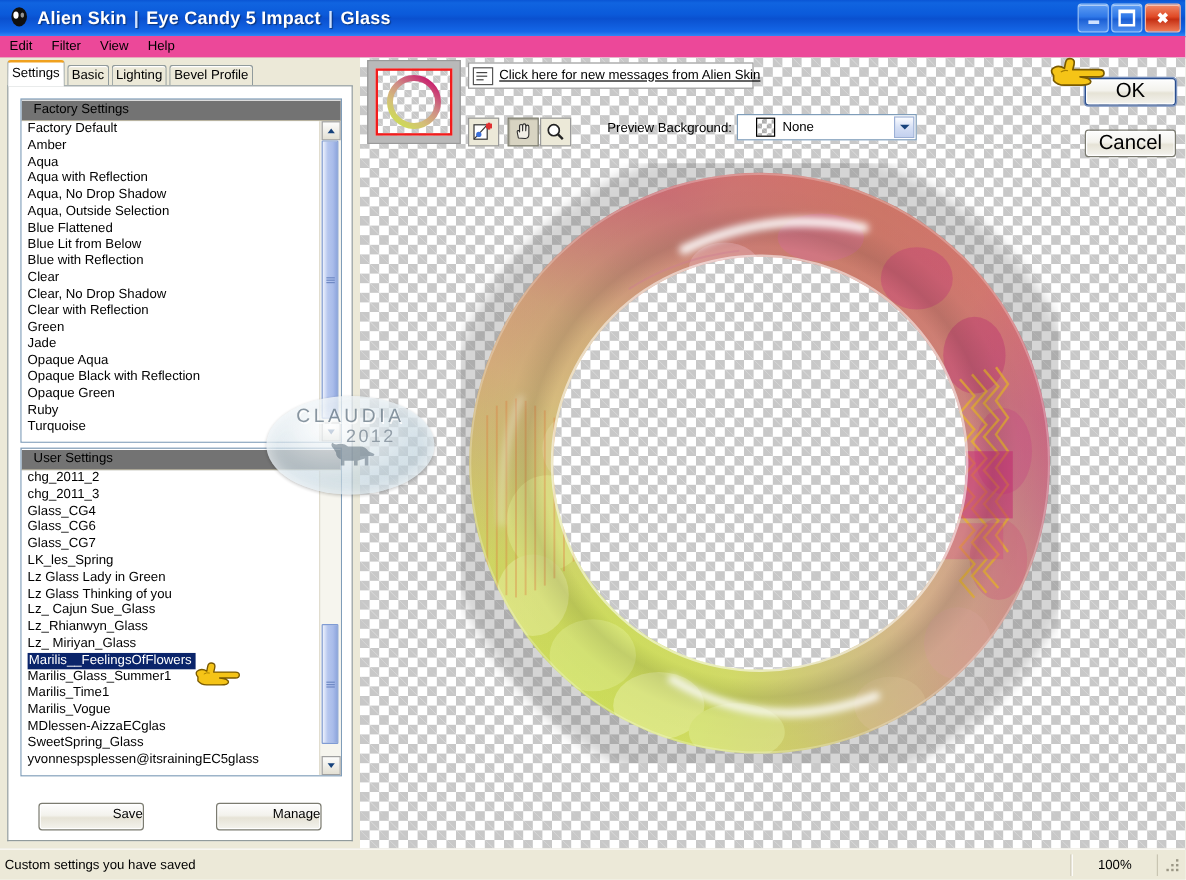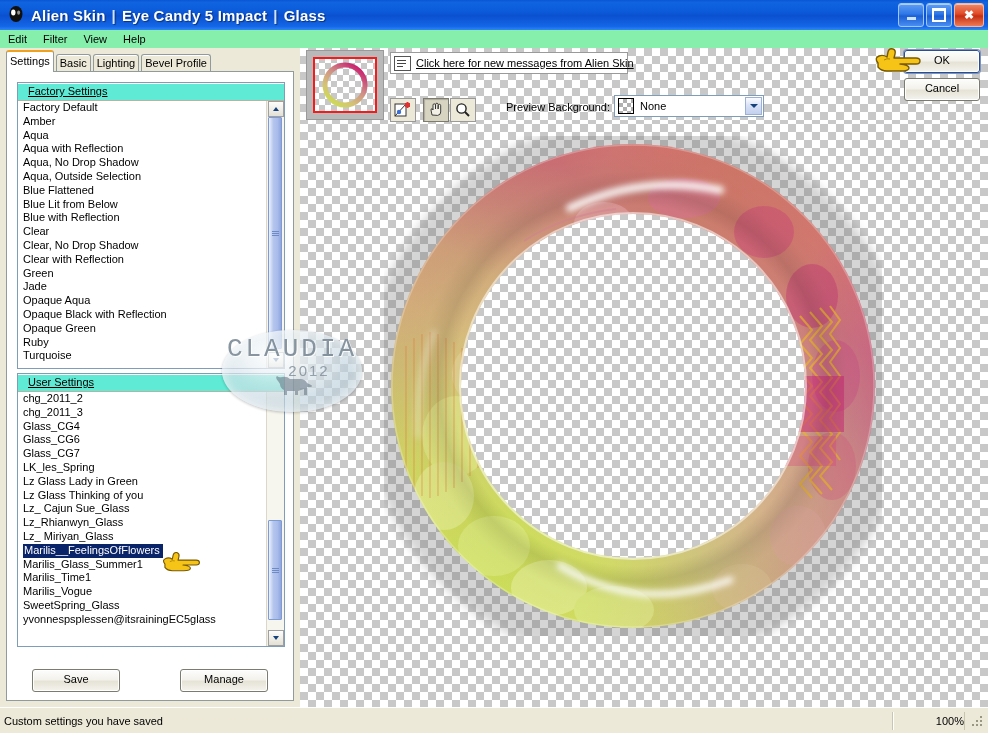--- a/index.html
+++ b/index.html
@@ -39,21 +39,21 @@
     background:linear-gradient(to bottom,#f08a6a,#e04a26 45%,#c52f12 55%,#ef7a55);
     border-color:#f3b6a2;width:28px;
   }
   .wbtn .glyph{color:#fff;font-size:12px;font-weight:bold;line-height:1;}
   .wbtn .bar{width:9px;height:3px;background:#cfe2ff;margin-top:7px;}
   .wbtn .box{width:10px;height:9px;border:2px solid #fff;border-top-width:3px;}
 
   
   .menubar{
     position:absolute;left:0;top:30px;width:988px;height:18px;
-    background:#86efac;display:flex;align-items:center;
+    background:#ec4899;display:flex;align-items:center;
     border-bottom:1px solid #d6d2c0;
   }
   .menubar .mi{padding:1px 8px;font-size:11px;color:#000;cursor:default;}
 
   
   .leftpanel{
     position:absolute;left:0;top:48px;width:300px;height:660px;
     background:#ece9d8;
   }
   .tabs{position:absolute;left:6px;top:4px;display:flex;align-items:flex-end;height:20px;}
@@ -76,23 +76,22 @@
     content:"";position:absolute;left:-1px;top:-1px;width:288px;height:1px;background:#919b9c;
   }
 
   
   .listbox{
     position:absolute;background:#fff;border:1px solid #7f9db9;box-sizing:border-box;
     overflow:hidden;
   }
   .list-head{
     height:17px;line-height:17px;padding-left:10px;font-size:11px;color:#000;
-    background:#5eead4;border-bottom:1px solid #b8b3a0;
+    background:#737373;border-bottom:1px solid #b8b3a0;
     box-shadow:inset 0 1px 0 #fff;
-    text-decoration:underline;
   }
   .list-body{position:absolute;left:0;right:17px;top:18px;bottom:0;overflow:hidden;background:#fff;}
   .lrow{
     height:13.8px;line-height:13.8px;padding-left:5px;font-size:11px;color:#000;
     white-space:nowrap;overflow:hidden;
   }
   .lrow.sel{background:#0a246a;color:#fff;display:inline-block;padding-right:3px;}
   .lrow.selwrap{padding-left:5px;background:transparent;}
 
   
@@ -115,21 +114,21 @@
     background:linear-gradient(to right,#eef2fd,#b5c6ee 35%,#a9bcea 70%,#8fa6dd);
     border:1px solid #7f9bd4;box-sizing:border-box;border-radius:1px;
     display:flex;align-items:center;justify-content:center;
   }
   .sb-grip{width:7px;}
   .sb-grip i{display:block;height:1px;background:#6f89c4;margin:1px 0;}
 
   
   .btnrow{position:absolute;left:0;right:0;bottom:8px;display:flex;justify-content:center;gap:60px;}
   .xpbtn{
-    min-width:86px;height:21px;line-height:19px;text-align:center;font-size:11px;
+    min-width:86px;height:21px;line-height:19px;text-align:right;font-size:11px;
     background:linear-gradient(to bottom,#fdfdfd 0%,#f3f2ec 45%,#e6e3d6 55%,#f4f3ee 100%);
     border:1px solid #7b7b70;border-radius:3px;color:#000;
     box-shadow:inset 0 0 0 1px #fff;
   }
 
   
   .thumbbox{
     position:absolute;left:306px;top:50px;width:78px;height:70px;
     background:#b9b9b9;border:1px solid #9a9a9a;box-sizing:border-box;
     display:flex;align-items:center;justify-content:center;
@@ -157,44 +156,45 @@
     width:26px;height:24px;border:1px solid #9a9a9a;box-sizing:border-box;
     background:#ece9d8;display:flex;align-items:center;justify-content:center;margin-right:1px;
   }
   .tbtn.group2{margin-left:6px;}
   .tbtn.pressed{background:#d8d4c2;border:1px solid #7b7b70;box-shadow:inset 1px 1px 1px rgba(0,0,0,.2);}
 
   .pbg-label{position:absolute;left:506px;top:101px;font-size:11px;color:#000;}
   .combo{
     position:absolute;left:614px;top:95px;width:150px;height:22px;
     background:#fff;border:1px solid #7f9db9;box-sizing:border-box;
-    display:flex;align-items:center;padding-left:3px;
+    display:flex;align-items:center;padding-left:15px;
   }
   .combo .swatch{
     width:14px;height:14px;border:1px solid #000;margin-right:6px;flex:none;
     background-image:
       linear-gradient(45deg,#b0b0b0 25%,transparent 25%,transparent 75%,#b0b0b0 75%),
       linear-gradient(45deg,#b0b0b0 25%,transparent 25%,transparent 75%,#b0b0b0 75%);
     background-size:8px 8px;background-position:0 0,4px 4px;background-color:#fff;
   }
   .combo .ctext{font-size:11px;color:#000;}
   .combo .cbtn{
     position:absolute;right:1px;top:1px;width:17px;bottom:1px;
     background:linear-gradient(to bottom,#fbfcff,#d6e0f5 50%,#c3d1ef);
     border:1px solid #9cb0d6;box-sizing:border-box;
     display:flex;align-items:center;justify-content:center;
   }
   .combo .cbtn .arr{width:0;height:0;border-left:4px solid transparent;border-right:4px solid transparent;border-top:4px solid #16427c;}
 
   .okcancel{position:absolute;right:8px;top:50px;display:flex;flex-direction:column;gap:5px;}
   .bigbtn{
-    width:74px;height:21px;line-height:19px;text-align:center;font-size:11px;
+    width:74px;height:21px;line-height:19px;text-align:center;font-size:17px;
     background:linear-gradient(to bottom,#fdfdfd 0%,#f3f2ec 45%,#e6e3d6 55%,#f4f3ee 100%);
     border:1px solid #7b7b70;border-radius:3px;color:#000;
     box-shadow:inset 0 0 0 1px #fff;
+    margin-top:15px;
   }
   .bigbtn.default{border:1px solid #2b4f8e;box-shadow:inset 0 0 0 1px #fff, 0 0 0 1px #7b93c0;}
 
   
   .canvas{
     position:absolute;left:300px;top:124px;width:688px;height:584px;
     background-image:
       linear-gradient(45deg,#c8c8c8 25%,transparent 25%,transparent 75%,#c8c8c8 75%),
       linear-gradient(45deg,#c8c8c8 25%,transparent 25%,transparent 75%,#c8c8c8 75%);
     background-size:16px 16px;background-position:0 0,8px 8px;background-color:#fff;
@@ -212,37 +212,37 @@
   
   .watermark{
     position:absolute;left:222px;top:330px;width:140px;height:82px;
     border-radius:50%;
     background:radial-gradient(ellipse at 38% 32%,rgba(255,255,255,.85),rgba(196,214,224,.72) 55%,rgba(140,170,185,.62));
     box-shadow:inset 0 0 14px rgba(255,255,255,.9), 0 1px 3px rgba(0,0,0,.25);
     display:flex;flex-direction:column;align-items:center;justify-content:center;
     opacity:.92;pointer-events:none;
   }
   .wm-name{
-    font-family:Liberation Mono, monospace;font-size:26px;letter-spacing:3px;color:#7e8d99;
+    font-family:Liberation Sans, sans-serif;font-size:16px;letter-spacing:3px;color:#7e8d99;
     text-shadow:1px 1px 0 rgba(255,255,255,.9);margin-top:-6px;
   }
   .wm-year{font-size:15px;color:#8b98a3;letter-spacing:2px;margin-left:34px;margin-top:-2px;}
   .wm-dog{margin-top:-4px;opacity:.8;}
 
   
   .pointer{position:absolute;pointer-events:none;}
 
   
   .statusbar{
     position:absolute;left:0;bottom:0;width:988px;height:25px;
     background:#ece9d8;border-top:1px solid #fff;display:flex;align-items:center;
   }
   .sb-cell{height:18px;line-height:18px;font-size:11px;color:#000;}
   .sb-main{flex:1;padding-left:4px;border-right:1px solid #c9c5b2;}
-  .sb-zoom{width:70px;text-align:right;border-left:1px solid #fff;border-right:1px solid #c9c5b2;}
+  .sb-zoom{width:70px;text-align:center;border-left:1px solid #fff;border-right:1px solid #c9c5b2;}
   .sb-grip2{width:16px;height:16px;margin-left:4px;margin-right:3px;position:relative;}
   .sb-grip2 i{position:absolute;width:2px;height:2px;background:#9a9684;}
   .status-divider{
     position:absolute;left:0;bottom:25px;width:988px;height:1px;background:#a9a48e;
   }
 </style>
 </head>
 <body>
 
 <div id="app">
@@ -465,20 +465,21 @@
           <div class="lrow">LK_les_Spring</div>
           <div class="lrow">Lz Glass Lady in Green</div>
           <div class="lrow">Lz Glass Thinking of you</div>
           <div class="lrow">Lz_ Cajun Sue_Glass</div>
           <div class="lrow">Lz_Rhianwyn_Glass</div>
           <div class="lrow">Lz_ Miriyan_Glass</div>
           <div class="lrow selwrap"><span class="lrow sel" style="padding-left:1px;">Marilis__FeelingsOfFlowers</span></div>
           <div class="lrow">Marilis_Glass_Summer1</div>
           <div class="lrow">Marilis_Time1</div>
           <div class="lrow">Marilis_Vogue</div>
+          <div class="lrow">MDlessen-AizzaECglas</div>
           <div class="lrow">SweetSpring_Glass</div>
           <div class="lrow">yvonnespsplessen@itsrainingEC5glass</div>
         </div>
         <div class="vsb">
           <div class="sb-track" style="top:0;bottom:16px;">
             <div class="sb-thumb" style="top:128px;height:100px;">
               <span class="sb-grip">
                   <i></i>
                   <i></i>
                   <i></i>

